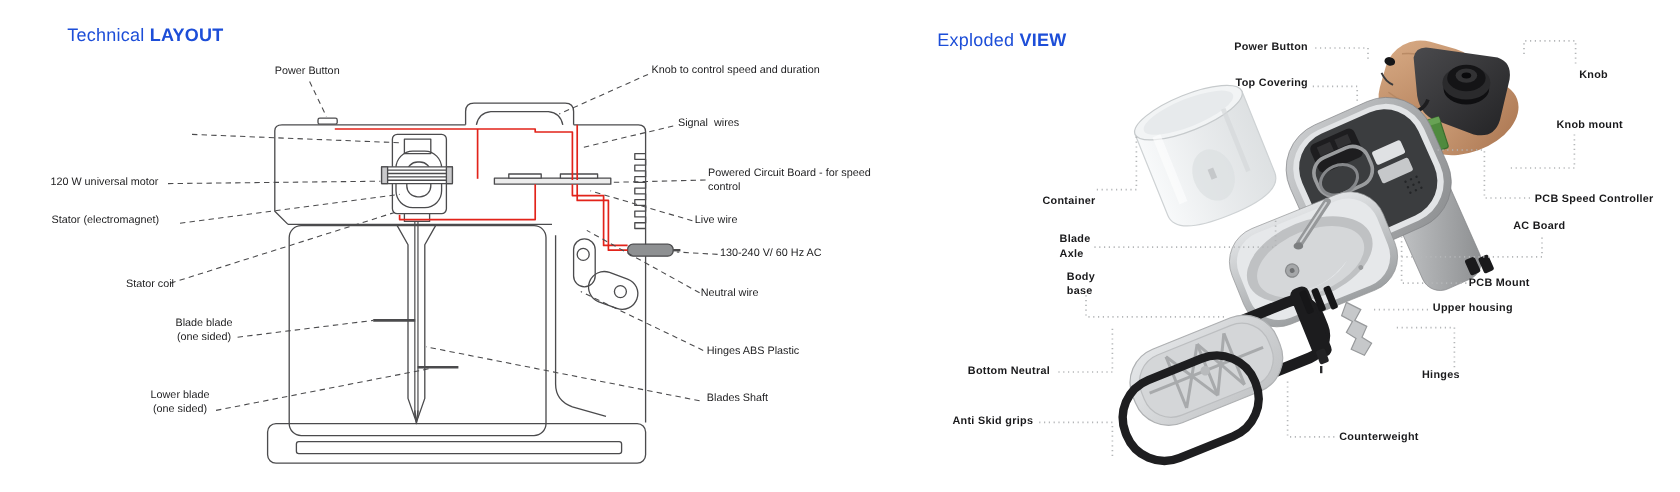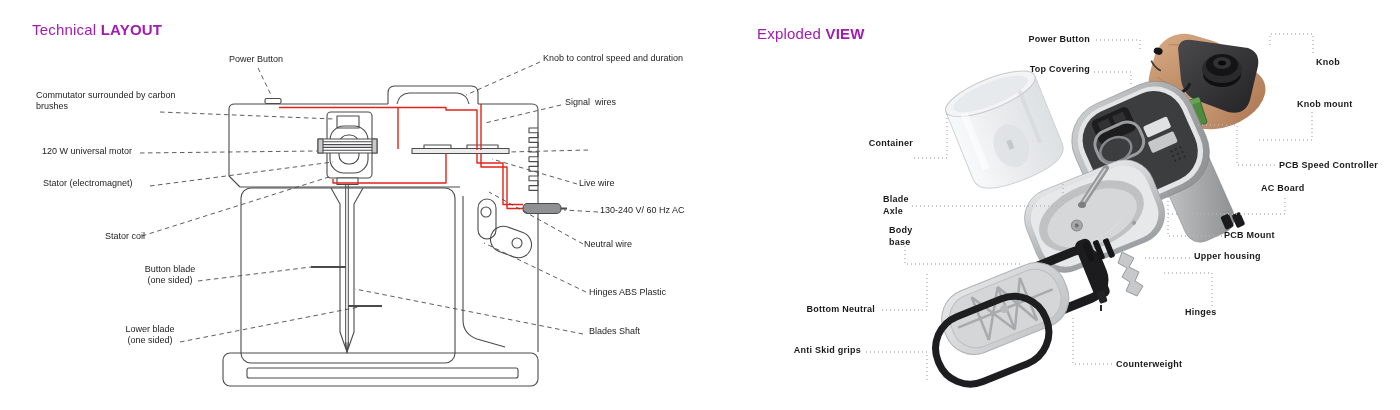--- a/index.html
+++ b/index.html
@@ -1,19 +1,19 @@
 <!DOCTYPE html>
 <html><head>
 <meta charset="utf-8">
 <style>
   html,body{margin:0;padding:0;background:#fff;}
   #stage{position:relative;width:1400px;height:410px;background:#ffffff;overflow:hidden;
          font-family:"Liberation Sans",sans-serif;}
   #art{position:absolute;left:0;top:0;}
-  .title{position:absolute;font-size:15px;color:#a21caf;white-space:pre;letter-spacing:.2px;}
+  .title{position:absolute;font-size:15px;color:#1d4ed8;white-space:pre;letter-spacing:.2px;margin-left:24px;}
   .title b{font-weight:bold;}
   .lbl{position:absolute;font-size:9px;line-height:11px;color:#1d1d1f;white-space:pre;}
   .lbl.b{font-weight:normal;}
   .lbl.ctr{text-align:center;}
   .rlbl{position:absolute;font-size:9px;line-height:12px;color:#19191b;font-weight:bold;
         letter-spacing:.25px;white-space:pre;}
   .rlbl.ra{text-align:right;}
   .lbl span,.rlbl span{display:block;}
 </style>
 </head>
@@ -266,38 +266,38 @@
       M866,352 H927 V380
       M1112,364 H1073 V315"></path>
   </g>
 </svg>
 
   <div class="title" style="left:32px;top:21px"><span>Technical </span><b>LAYOUT</b></div>
   <div class="title" style="left:757px;top:25px"><span>Exploded </span><b>VIEW</b></div>
 
   <div class="lbl" style="left:229px;top:54px">Power Button</div>
   <div class="lbl" style="left:543px;top:53px">Knob to control speed and duration</div>
-  <div class="lbl" style="left:36px;top:90px"><span>Commutator surrounded by carbon</span><span>brushes</span></div>
   <div class="lbl" style="left:565px;top:97px">Signal  wires</div>
   <div class="lbl b" style="left:42px;top:146px">120 W universal motor</div>
+  <div class="lbl" style="left:590px;top:139px"><span>Powered Circuit Board - for speed</span><span>control</span></div>
   <div class="lbl" style="left:43px;top:178px">Stator (electromagnet)</div>
   <div class="lbl" style="left:579px;top:178px">Live wire</div>
   <div class="lbl" style="left:600px;top:205px">130-240 V/ 60 Hz AC</div>
   <div class="lbl" style="left:105px;top:231px">Stator coil</div>
   <div class="lbl" style="left:584px;top:239px">Neutral wire</div>
-  <div class="lbl ctr" style="left:138px;top:264px;width:64px"><span>Button blade</span><span>(one sided)</span></div>
+  <div class="lbl ctr" style="left:138px;top:264px;width:64px"><span>Blade blade</span><span>(one sided)</span></div>
   <div class="lbl" style="left:589px;top:287px">Hinges ABS Plastic</div>
   <div class="lbl ctr" style="left:118px;top:324px;width:64px"><span>Lower blade</span><span>(one sided)</span></div>
   <div class="lbl" style="left:589px;top:326px">Blades Shaft</div>
 
   <div class="rlbl ra" style="left:990px;top:33px;width:100px">Power Button</div>
   <div class="rlbl ra" style="left:990px;top:63px;width:100px">Top Covering</div>
   <div class="rlbl" style="left:1316px;top:56px">Knob</div>
   <div class="rlbl" style="left:1297px;top:98px">Knob mount</div>
-  <div class="rlbl ra" style="left:836px;top:137px;width:77px">Container</div>
+  <div class="rlbl ra" style="left:836px;top:161px;width:77px">Container</div>
   <div class="rlbl" style="left:1279px;top:159px">PCB Speed Controller</div>
   <div class="rlbl" style="left:1261px;top:182px">AC Board</div>
   <div class="rlbl" style="left:883px;top:193px"><span>Blade</span><span>Axle</span></div>
   <div class="rlbl" style="left:1224px;top:229px">PCB Mount</div>
   <div class="rlbl" style="left:889px;top:224px"><span>Body</span><span>base</span></div>
   <div class="rlbl" style="left:1194px;top:250px">Upper housing</div>
   <div class="rlbl ra" style="left:775px;top:303px;width:100px">Bottom Neutral</div>
   <div class="rlbl" style="left:1185px;top:306px">Hinges</div>
   <div class="rlbl ra" style="left:761px;top:344px;width:100px">Anti Skid grips</div>
   <div class="rlbl" style="left:1116px;top:358px">Counterweight</div>

